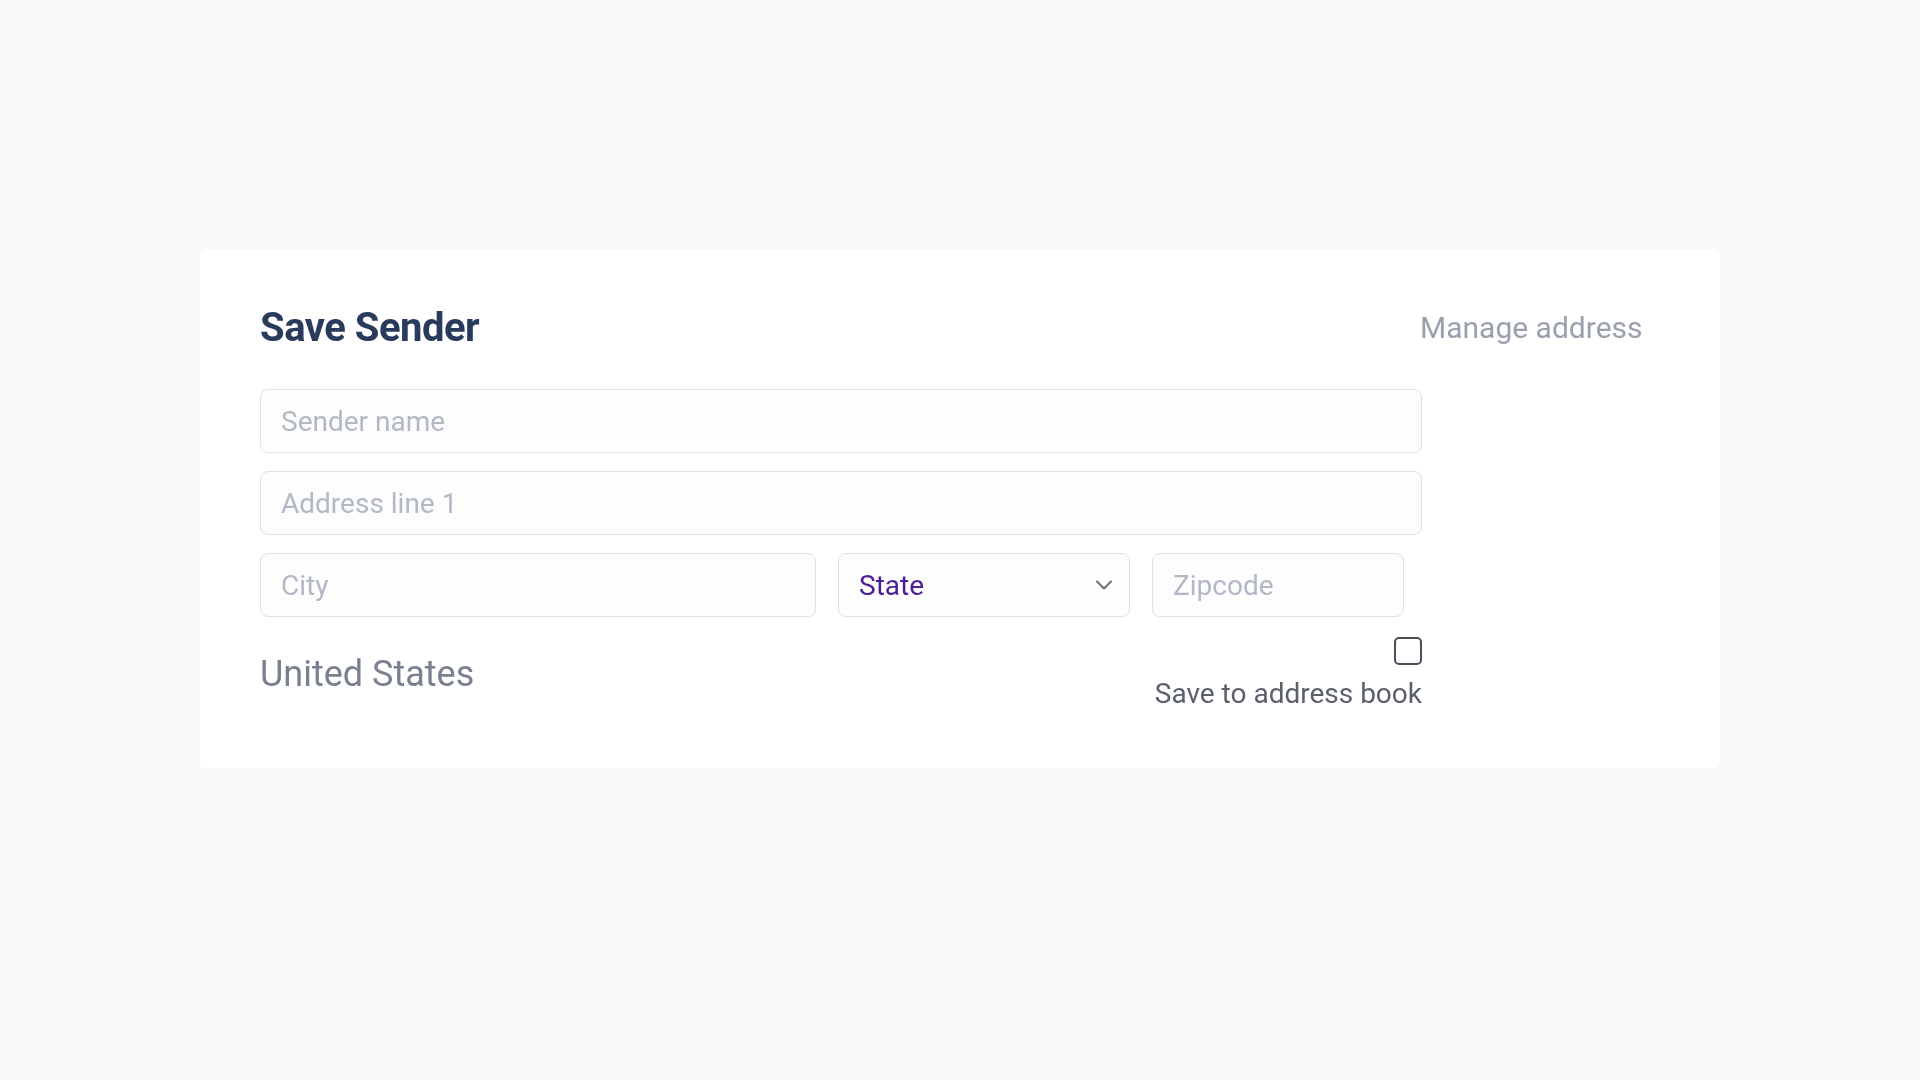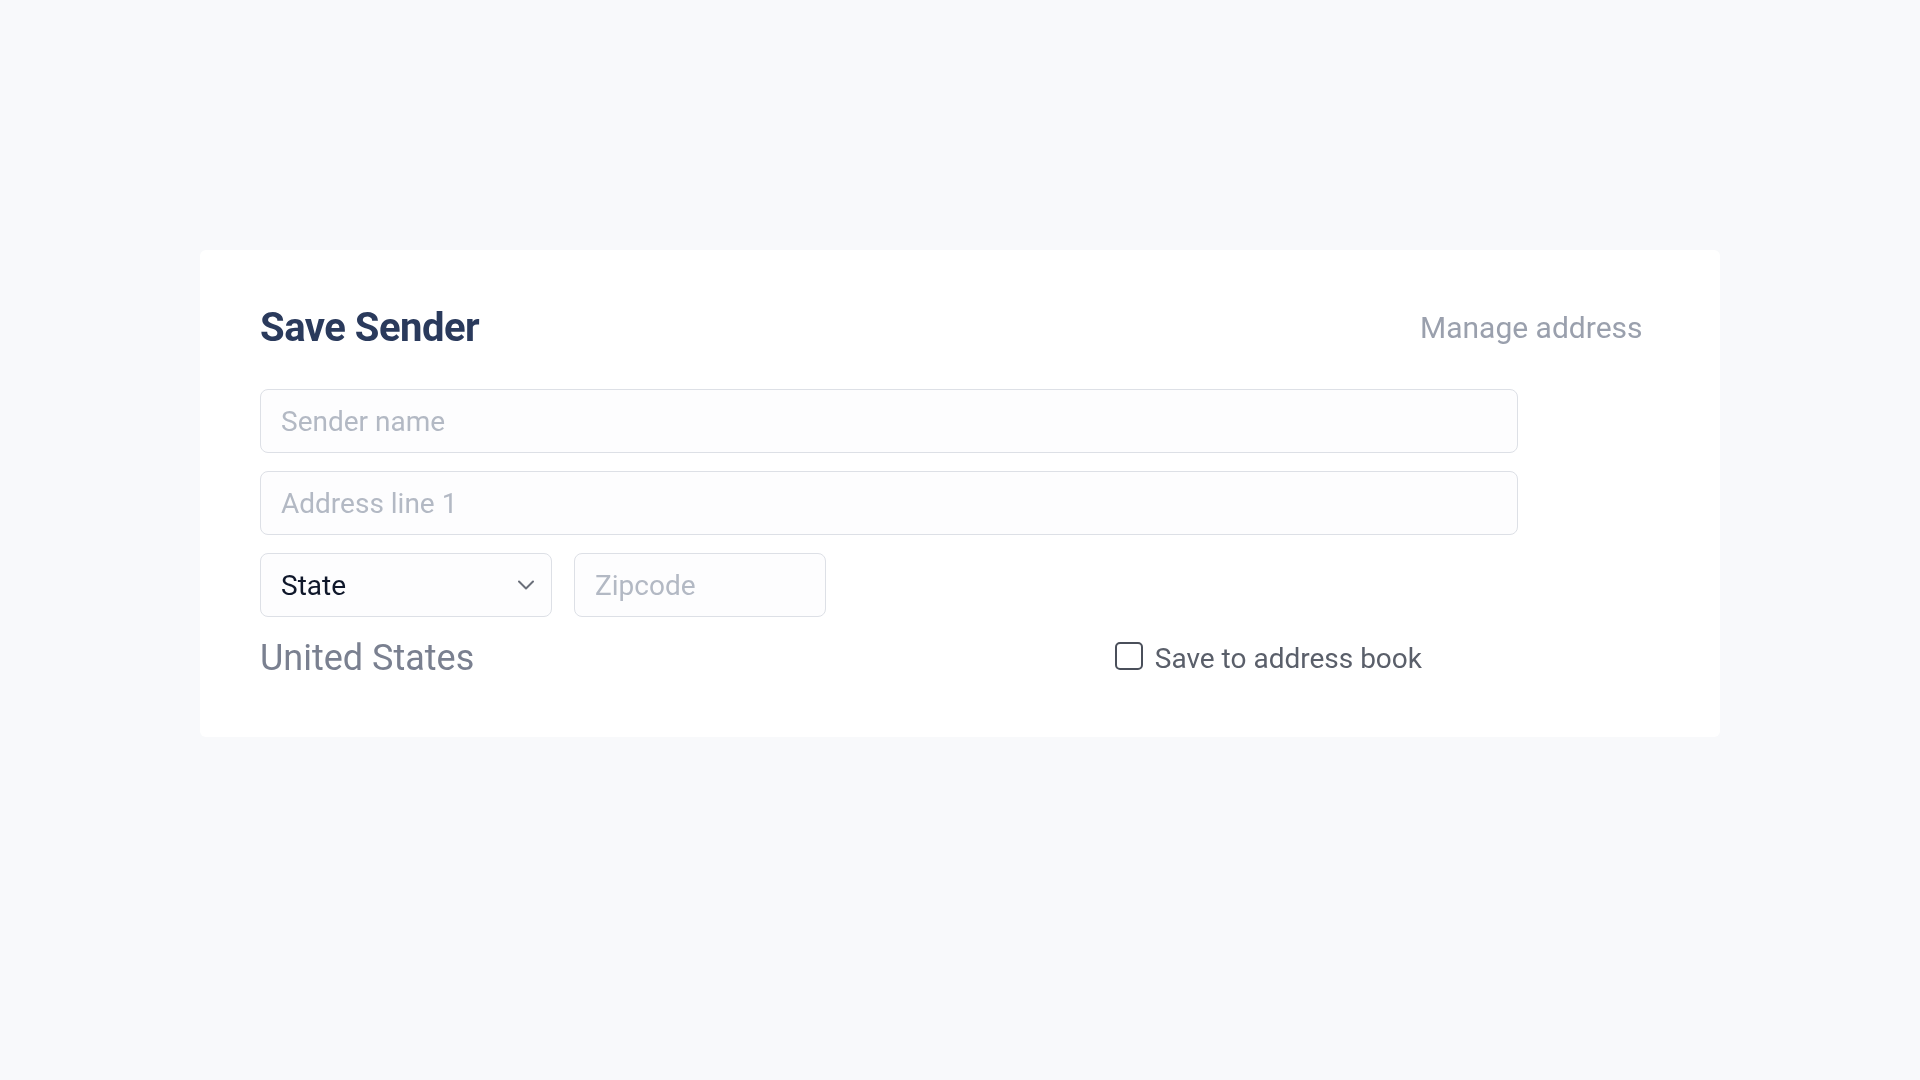--- a/index.html
+++ b/index.html
@@ -75,21 +75,21 @@
       font-family: inherit;
     }
 
     .text-input::placeholder {
       color: #b3b9c4;
     }
 
     .select-input {
       appearance: none;
       -webkit-appearance: none;
-      color: #0f172a;
+      color: #4c1d95;
       cursor: pointer;
       padding-right: 44px;
     }
 
     .select-wrapper {
       position: relative;
     }
 
     .chevron-down {
       position: absolute;
@@ -99,21 +99,21 @@
       pointer-events: none;
       width: 16px;
       height: 10px;
     }
 
     .chevron-down svg {
       display: block;
     }
 
     .input-wrapper {
-      width: 1258px;
+      width: 1162px;
     }
 
     .city-wrapper {
       flex: 0 0 556px;
     }
 
     .state-wrapper {
       flex: 0 0 292px;
     }
 
@@ -129,23 +129,24 @@
     }
 
     .country-label {
       font-size: 36px;
       color: #7a8090;
       flex: 1;
     }
 
     .checkbox-wrapper {
       display: flex;
-      align-items: flex-start;
+      align-items: flex-end;
       gap: 12px;
       cursor: pointer;
+      flex-direction: column;
     }
 
     .checkbox-input {
       width: 28px;
       height: 28px;
       border: 2.5px solid #4a4f5a;
       border-radius: 5px;
       appearance: none;
       cursor: pointer;
       background: #fff;
@@ -168,20 +169,23 @@
   <div class="form-row input-wrapper">
     <input type="text" class="text-input" placeholder="Sender name" style="">
   </div>
 
   <div class="form-row input-wrapper">
     <input type="text" class="text-input" placeholder="Address line 1" style="">
   </div>
 
 
   <div class="form-row-inline">
+    <div class="city-wrapper">
+      <input type="text" class="text-input" placeholder="City" style="">
+    </div>
     <div class="state-wrapper select-wrapper">
       <select class="select-input">
         <option value="" disabled="" selected="">State</option>
       </select>
       <span class="chevron-down">
         <svg width="16" height="10" viewBox="0 0 16 10" fill="none">
           <path d="M1 1.5L8 8.5L15 1.5" stroke="#6a6f7a" stroke-width="2" stroke-linecap="round" stroke-linejoin="round"></path>
         </svg>
       </span>
     </div>

